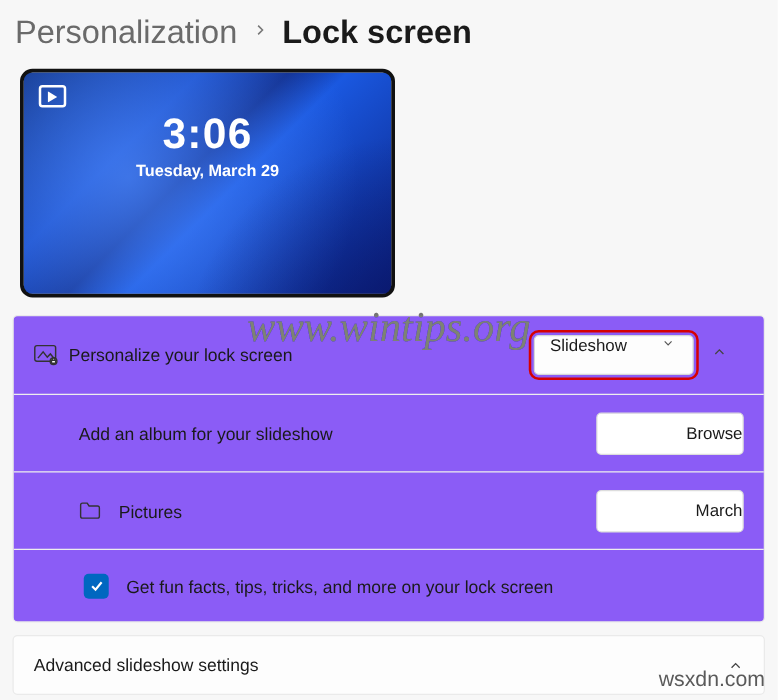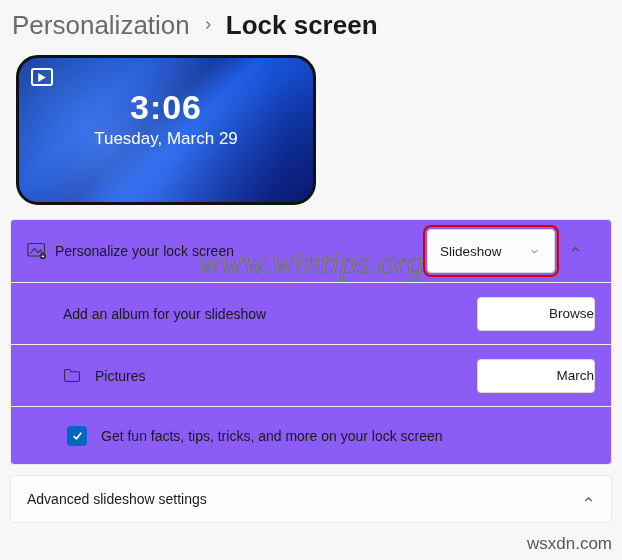--- a/index.html
+++ b/index.html
@@ -32,22 +32,22 @@
   .bc-current {
     font-size: 26px;
     font-weight: 600;
     color: #1a1a1a;
   }
   .preview-wrap {
     padding: 8px 10px 14px 10px;
   }
   .preview {
     width: 300px;
-    height: 150px;
-    border-radius: 22px;
+    height: 183px;
+    border-radius: 10px;
     background: linear-gradient(135deg,#0a2a7a 0%, #1548c4 30%, #0d2a8a 45%, #1a58e0 55%, #0a2080 100%);
     position: relative;
     overflow: hidden;
     border: 3px solid #111;
   }
   .preview::before, .preview::after {
     content:"";
     position:absolute;
     border-radius:50%;
   }
@@ -71,21 +71,21 @@
     z-index: 3;
   }
   .preview .play svg { display:block; }
   .preview .clock {
     position: absolute;
     top: 30px; left: 0; width: 100%;
     text-align: center; color: #fff;
     z-index: 2;
   }
   .preview .clock .time { font-size: 34px; font-weight: 600; letter-spacing: 1px;}
-  .preview .clock .date { font-size: 17px; margin-top: 2px; font-weight: 400;}
+  .preview .clock .date { font-size: 13px; margin-top: 2px; font-weight: 700;}
   .card {
     background: #8b5cf6;
     border: 1px solid #eaeaea;
     border-radius: 4px;
     margin: 0 4px;
   }
   .row {
     display: flex;
     align-items: center;
     min-height: 62px;
@@ -95,22 +95,22 @@
   .row:first-child { border-top: none; }
   .row.sub { padding-left: 52px; }
   .row .ico {
     width: 28px;
     color: #333;
     flex-shrink: 0;
     display:flex;align-items:center;
   }
   .row .label { flex: 1; font-size: 14px; color: #1a1a1a; }
   .select {
-    display: flex; align-items:center; justify-content:space-between;
-    width: 128px; height: 44px;
+    display: flex; align-items:flex-start; justify-content:space-between;
+    width: 128px; height: 32px;
     background: #fdfdfd;
     border: 1px solid #d8d8d8;
     border-radius: 4px;
     padding: 0 14px 0 12px;
     font-size: 13.5px;
     outline: 2px solid #d60000;
     outline-offset: 2px;
   }
   .btn {
     display:flex;align-items:center;justify-content:flex-end;

